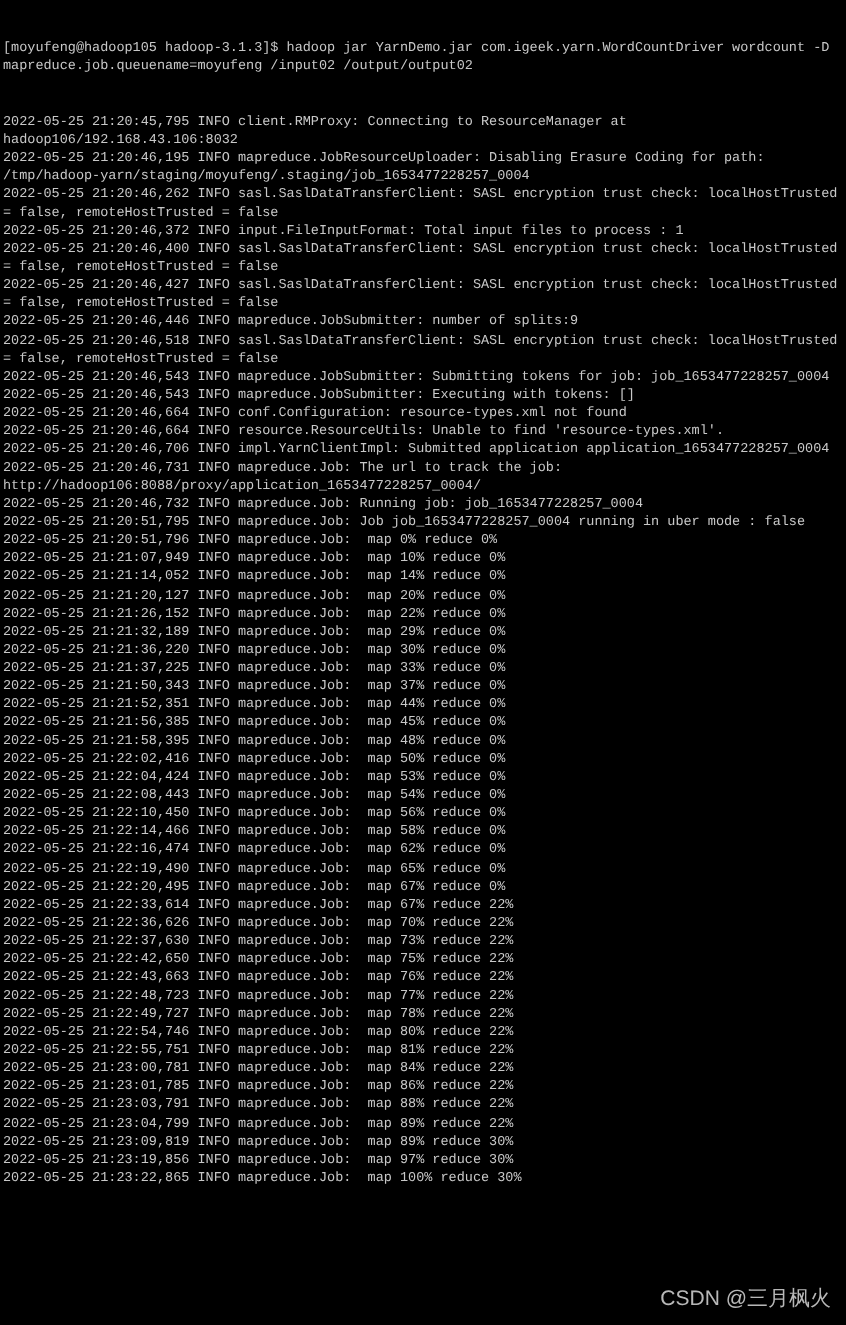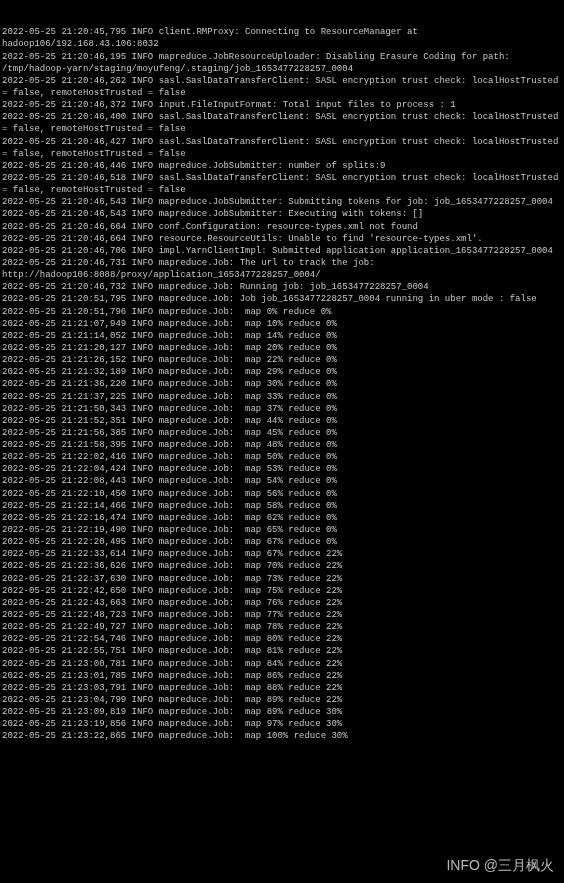--- a/index.html
+++ b/index.html
@@ -36,16 +36,17 @@
       color: #d8d8d8;
       font-size: 14px;
       font-family: Arial, sans-serif;
       opacity: 0.85;
     }
   </style>
 </head>
 <body>
 
 <div class="terminal">
+  <span class="line"><span class="prompt">[moyufeng@hadoop105 hadoop-3.1.3]$ </span><span>hadoop jar YarnDemo.jar com.igeek.yarn.WordCountDriver wordcount -D mapreduce.job.queuename=moyufeng /input02 /output/output02</span></span>
   <div id="log-lines"><span class="line">2022-05-25 21:20:45,795 INFO client.RMProxy: Connecting to ResourceManager at hadoop106/192.168.43.106:8032</span><span class="line">2022-05-25 21:20:46,195 INFO mapreduce.JobResourceUploader: Disabling Erasure Coding for path: /tmp/hadoop-yarn/staging/moyufeng/.staging/job_1653477228257_0004</span><span class="line">2022-05-25 21:20:46,262 INFO sasl.SaslDataTransferClient: SASL encryption trust check: localHostTrusted = false, remoteHostTrusted = false</span><span class="line">2022-05-25 21:20:46,372 INFO input.FileInputFormat: Total input files to process : 1</span><span class="line">2022-05-25 21:20:46,400 INFO sasl.SaslDataTransferClient: SASL encryption trust check: localHostTrusted = false, remoteHostTrusted = false</span><span class="line">2022-05-25 21:20:46,427 INFO sasl.SaslDataTransferClient: SASL encryption trust check: localHostTrusted = false, remoteHostTrusted = false</span><span class="line">2022-05-25 21:20:46,446 INFO mapreduce.JobSubmitter: number of splits:9</span><span class="line">2022-05-25 21:20:46,518 INFO sasl.SaslDataTransferClient: SASL encryption trust check: localHostTrusted = false, remoteHostTrusted = false</span><span class="line">2022-05-25 21:20:46,543 INFO mapreduce.JobSubmitter: Submitting tokens for job: job_1653477228257_0004</span><span class="line">2022-05-25 21:20:46,543 INFO mapreduce.JobSubmitter: Executing with tokens: []</span><span class="line">2022-05-25 21:20:46,664 INFO conf.Configuration: resource-types.xml not found</span><span class="line">2022-05-25 21:20:46,664 INFO resource.ResourceUtils: Unable to find 'resource-types.xml'.</span><span class="line">2022-05-25 21:20:46,706 INFO impl.YarnClientImpl: Submitted application application_1653477228257_0004</span><span class="line">2022-05-25 21:20:46,731 INFO mapreduce.Job: The url to track the job: http://hadoop106:8088/proxy/application_1653477228257_0004/</span><span class="line">2022-05-25 21:20:46,732 INFO mapreduce.Job: Running job: job_1653477228257_0004</span><span class="line">2022-05-25 21:20:51,795 INFO mapreduce.Job: Job job_1653477228257_0004 running in uber mode : false</span><span class="line">2022-05-25 21:20:51,796 INFO mapreduce.Job:  map 0% reduce 0%</span><span class="line">2022-05-25 21:21:07,949 INFO mapreduce.Job:  map 10% reduce 0%</span><span class="line">2022-05-25 21:21:14,052 INFO mapreduce.Job:  map 14% reduce 0%</span><span class="line">2022-05-25 21:21:20,127 INFO mapreduce.Job:  map 20% reduce 0%</span><span class="line">2022-05-25 21:21:26,152 INFO mapreduce.Job:  map 22% reduce 0%</span><span class="line">2022-05-25 21:21:32,189 INFO mapreduce.Job:  map 29% reduce 0%</span><span class="line">2022-05-25 21:21:36,220 INFO mapreduce.Job:  map 30% reduce 0%</span><span class="line">2022-05-25 21:21:37,225 INFO mapreduce.Job:  map 33% reduce 0%</span><span class="line">2022-05-25 21:21:50,343 INFO mapreduce.Job:  map 37% reduce 0%</span><span class="line">2022-05-25 21:21:52,351 INFO mapreduce.Job:  map 44% reduce 0%</span><span class="line">2022-05-25 21:21:56,385 INFO mapreduce.Job:  map 45% reduce 0%</span><span class="line">2022-05-25 21:21:58,395 INFO mapreduce.Job:  map 48% reduce 0%</span><span class="line">2022-05-25 21:22:02,416 INFO mapreduce.Job:  map 50% reduce 0%</span><span class="line">2022-05-25 21:22:04,424 INFO mapreduce.Job:  map 53% reduce 0%</span><span class="line">2022-05-25 21:22:08,443 INFO mapreduce.Job:  map 54% reduce 0%</span><span class="line">2022-05-25 21:22:10,450 INFO mapreduce.Job:  map 56% reduce 0%</span><span class="line">2022-05-25 21:22:14,466 INFO mapreduce.Job:  map 58% reduce 0%</span><span class="line">2022-05-25 21:22:16,474 INFO mapreduce.Job:  map 62% reduce 0%</span><span class="line">2022-05-25 21:22:19,490 INFO mapreduce.Job:  map 65% reduce 0%</span><span class="line">2022-05-25 21:22:20,495 INFO mapreduce.Job:  map 67% reduce 0%</span><span class="line">2022-05-25 21:22:33,614 INFO mapreduce.Job:  map 67% reduce 22%</span><span class="line">2022-05-25 21:22:36,626 INFO mapreduce.Job:  map 70% reduce 22%</span><span class="line">2022-05-25 21:22:37,630 INFO mapreduce.Job:  map 73% reduce 22%</span><span class="line">2022-05-25 21:22:42,650 INFO mapreduce.Job:  map 75% reduce 22%</span><span class="line">2022-05-25 21:22:43,663 INFO mapreduce.Job:  map 76% reduce 22%</span><span class="line">2022-05-25 21:22:48,723 INFO mapreduce.Job:  map 77% reduce 22%</span><span class="line">2022-05-25 21:22:49,727 INFO mapreduce.Job:  map 78% reduce 22%</span><span class="line">2022-05-25 21:22:54,746 INFO mapreduce.Job:  map 80% reduce 22%</span><span class="line">2022-05-25 21:22:55,751 INFO mapreduce.Job:  map 81% reduce 22%</span><span class="line">2022-05-25 21:23:00,781 INFO mapreduce.Job:  map 84% reduce 22%</span><span class="line">2022-05-25 21:23:01,785 INFO mapreduce.Job:  map 86% reduce 22%</span><span class="line">2022-05-25 21:23:03,791 INFO mapreduce.Job:  map 88% reduce 22%</span><span class="line">2022-05-25 21:23:04,799 INFO mapreduce.Job:  map 89% reduce 22%</span><span class="line">2022-05-25 21:23:09,819 INFO mapreduce.Job:  map 89% reduce 30%</span><span class="line">2022-05-25 21:23:19,856 INFO mapreduce.Job:  map 97% reduce 30%</span><span class="line">2022-05-25 21:23:22,865 INFO mapreduce.Job:  map 100% reduce 30%</span></div>
 </div>
 
-<div class="watermark">INFO @三月枫火</div>
+<div class="watermark">CSDN @三月枫火</div>
 
 </body></html>

